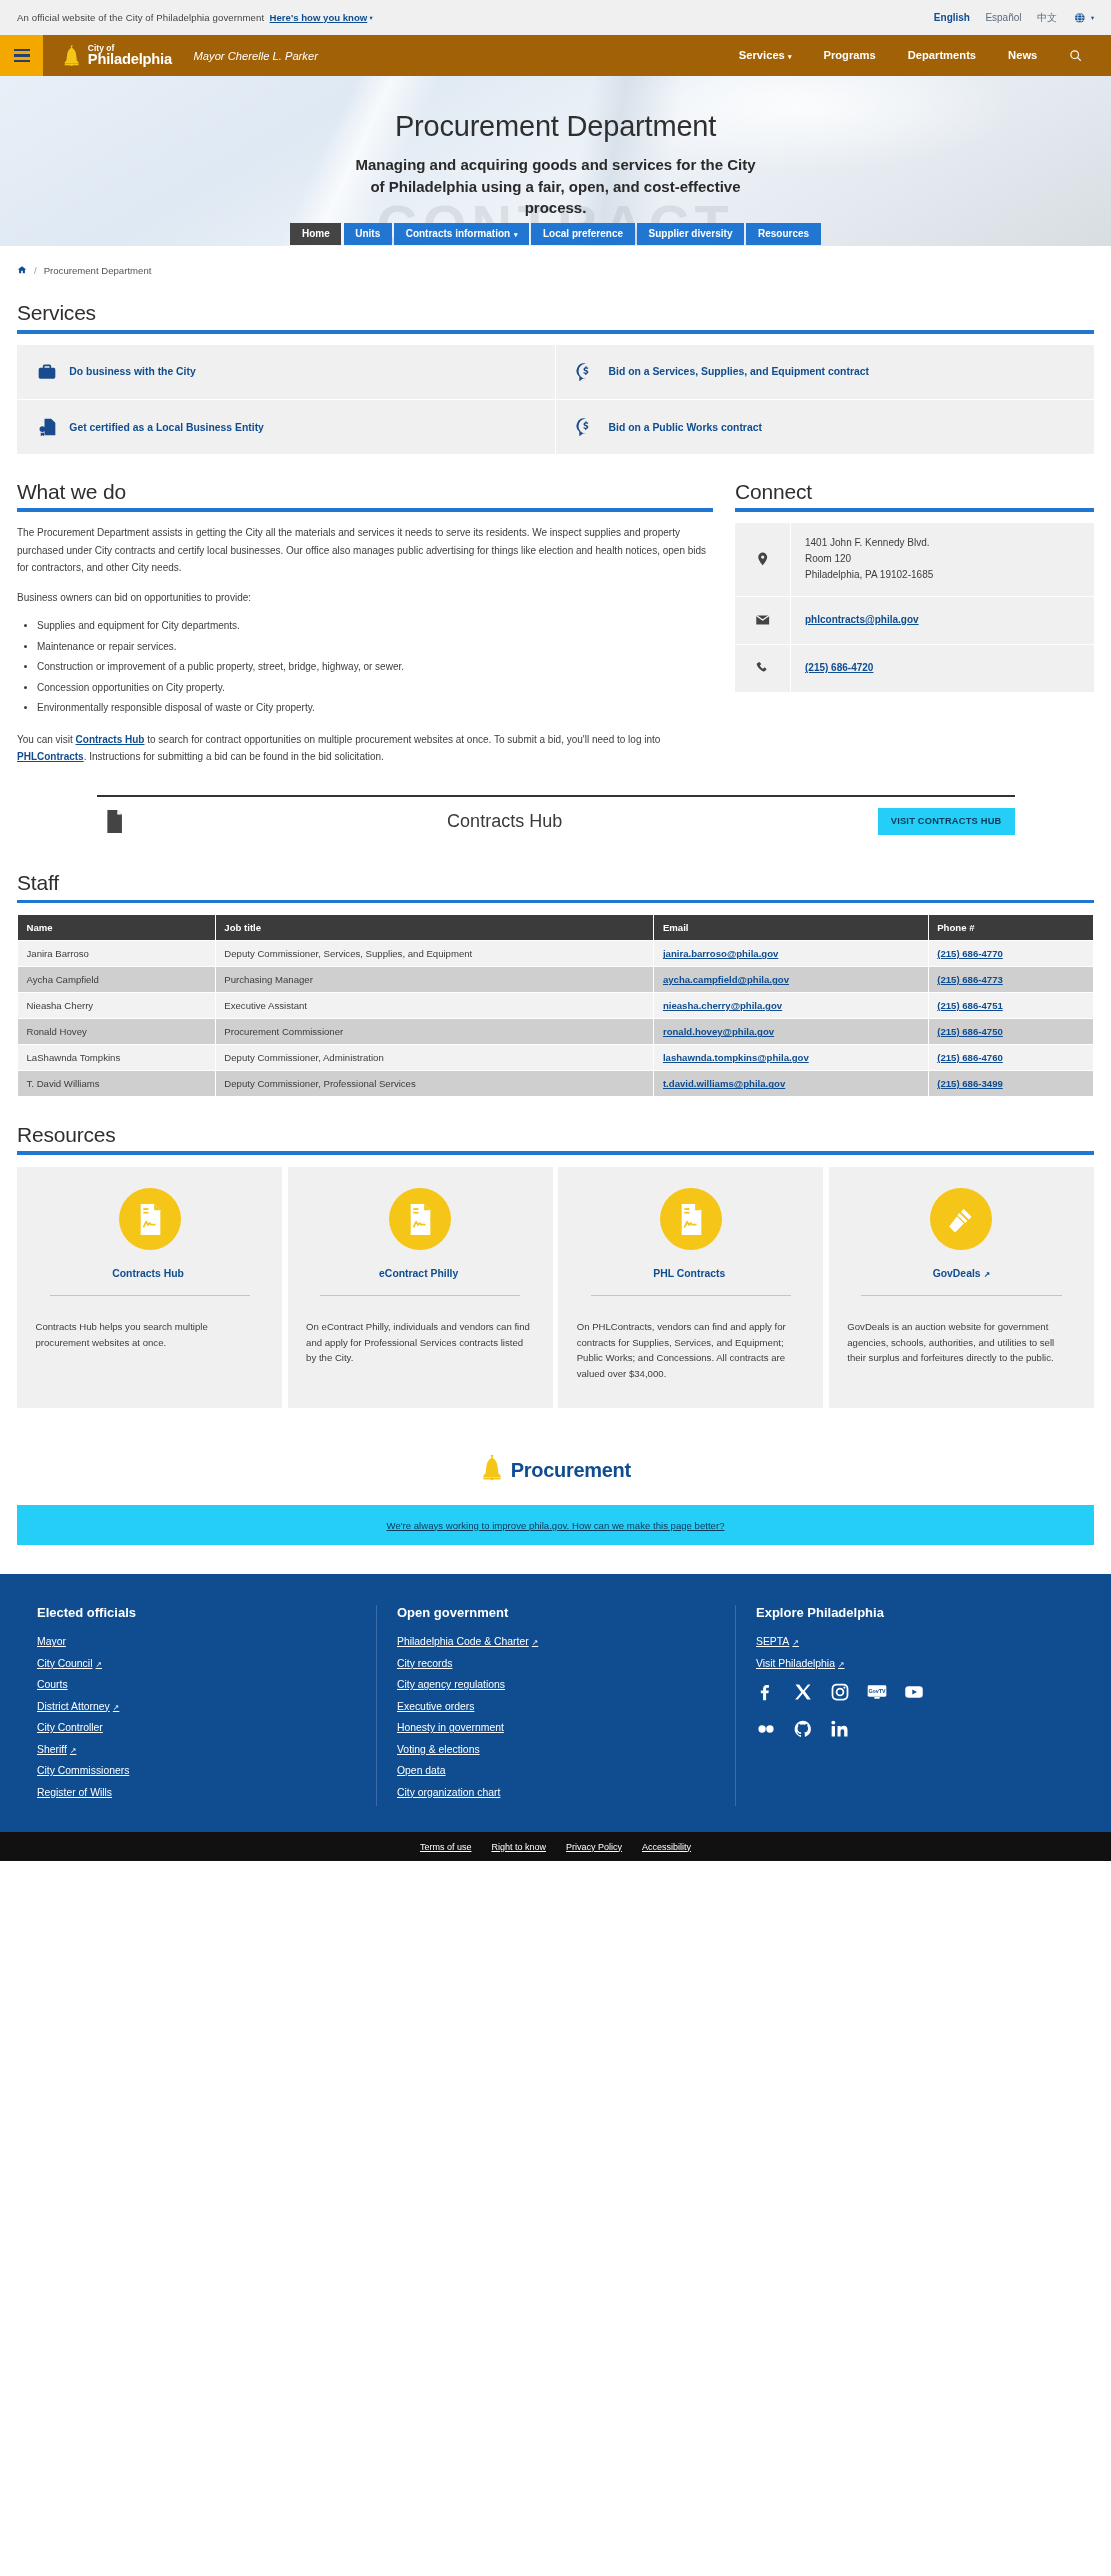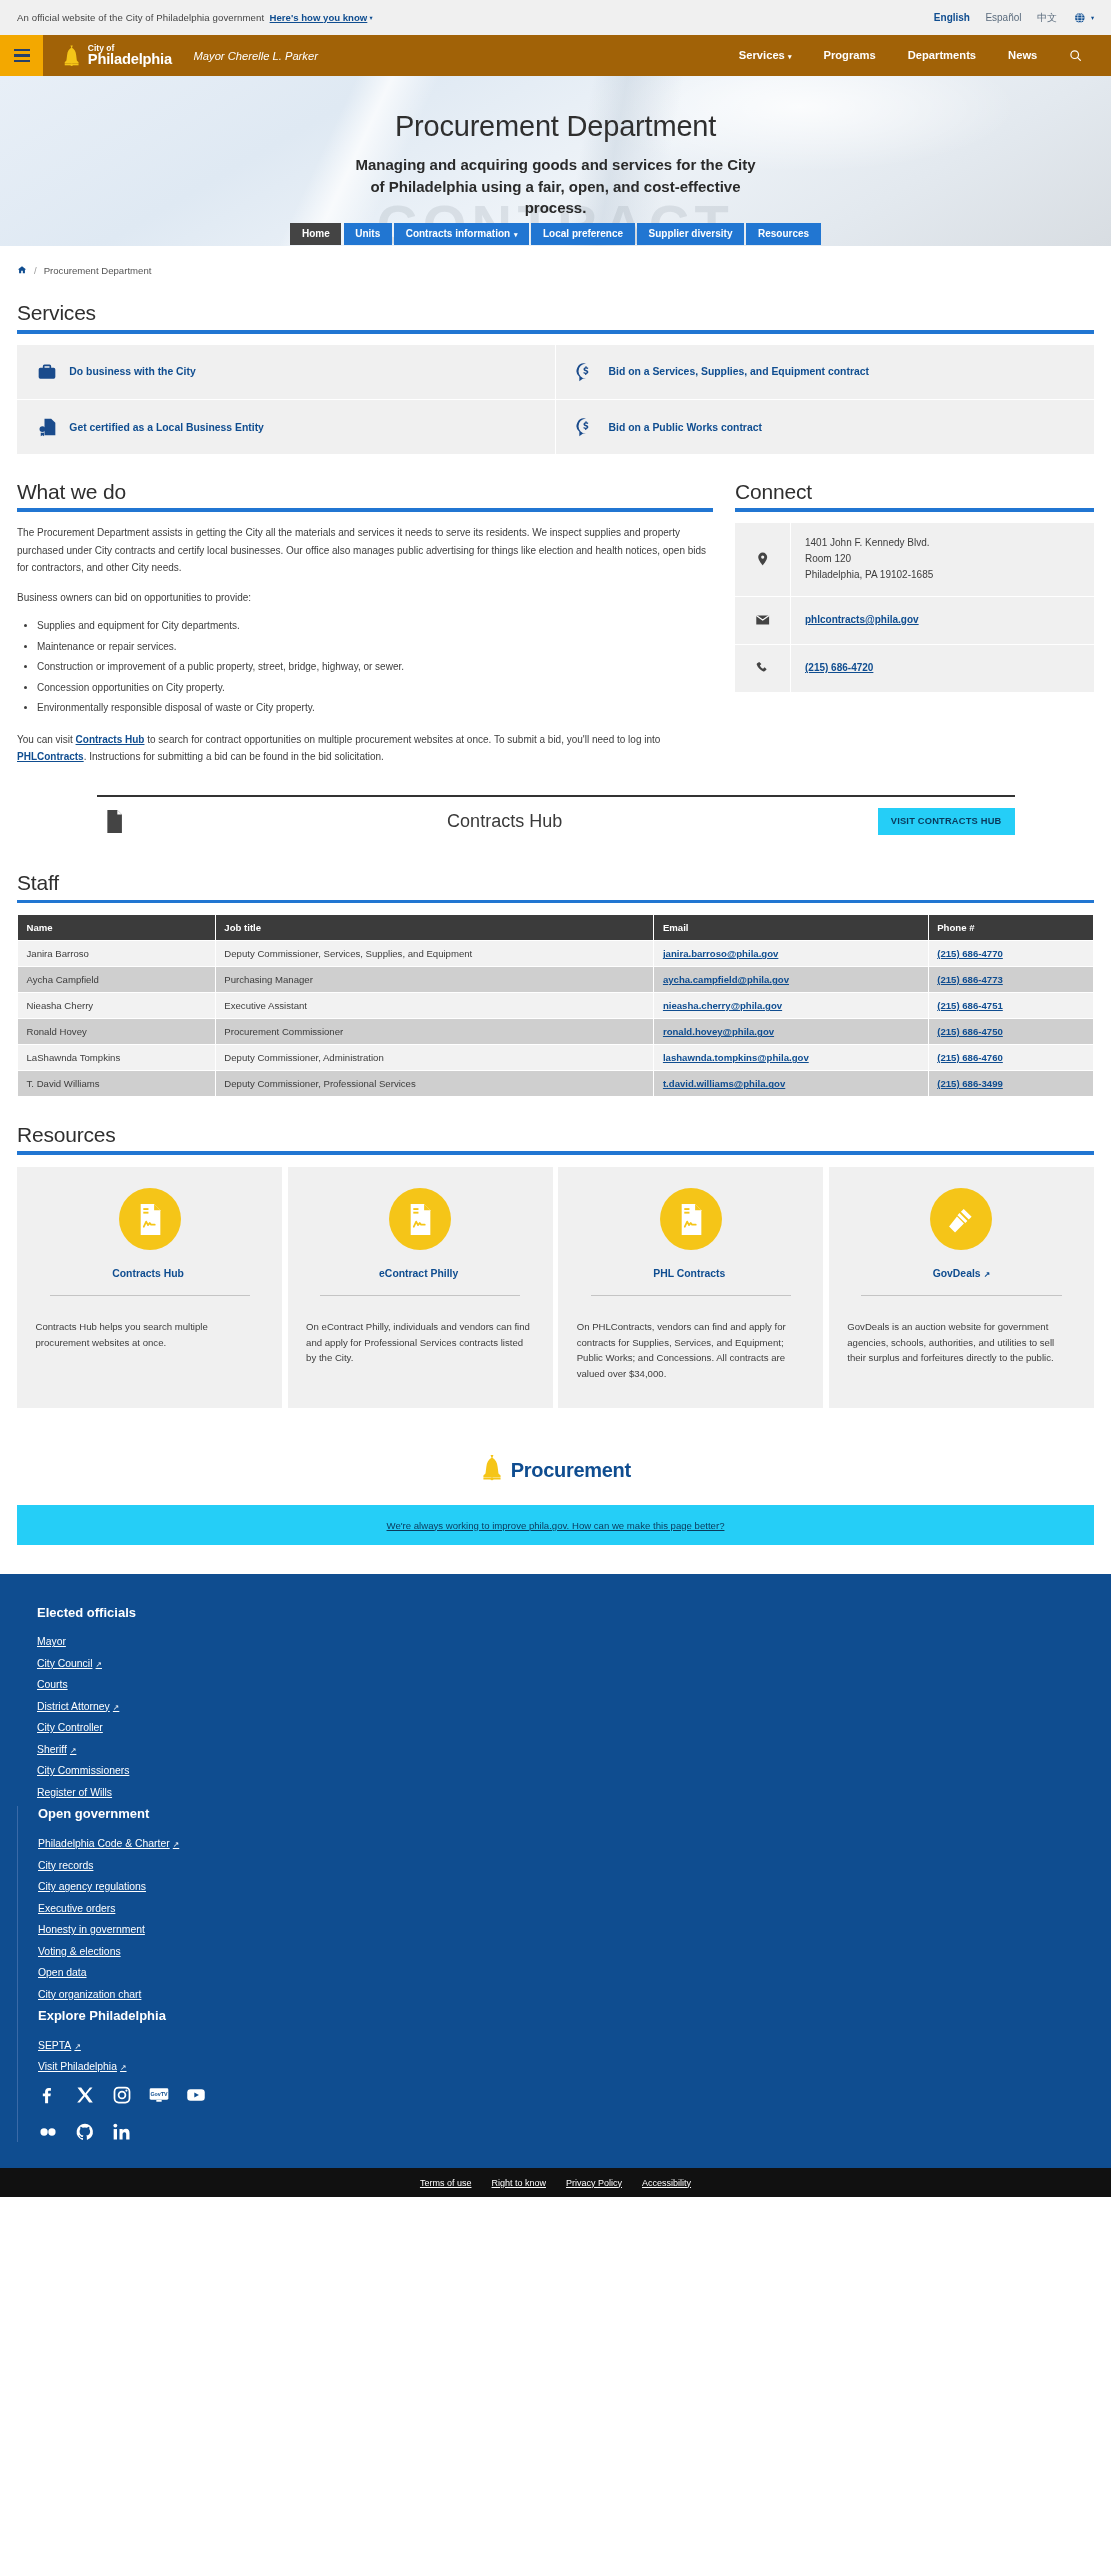--- a/index.html
+++ b/index.html
@@ -205,21 +205,21 @@
   .dept-logo .dl-text { font-size: 20px; color: #0f4d90; font-weight: bold; letter-spacing: -0.3px; }
 
   
   .feedback {
     background: #25cef7; text-align: center; padding: 13px 0; margin: 0 17px;
   }
   .feedback a { color: #0a3a5c; font-size: 9.6px; text-decoration: underline; }
 
   
   footer { background: #0f4d90; color: #fff; margin-top: 29px; padding: 31px 17px 26px; }
-  .foot-grid { display: grid; grid-template-columns: repeat(1,1fr); }
+  .foot-grid { display: grid; grid-template-columns: repeat(3,1fr); }
   .foot-col { padding: 0 20px; }
   .foot-col + .foot-col { border-left: 0.8px solid #3a6aa8; }
   .foot-col h3 { font-size: 13px; margin-bottom: 14.7px; font-weight: bold; }
   .foot-col a {
     display: inline-block; color: #fff; font-size: 10.4px;
     text-decoration: underline; margin-bottom: 8.5px;
   }
   .foot-col li { list-style: none; }
   .socials { display: flex; flex-wrap: wrap; gap: 17px; margin-top: 4.6px; max-width: 170px; }
   .socials .s { width: 20px; height: 20px; fill: #fff; cursor: pointer; }

